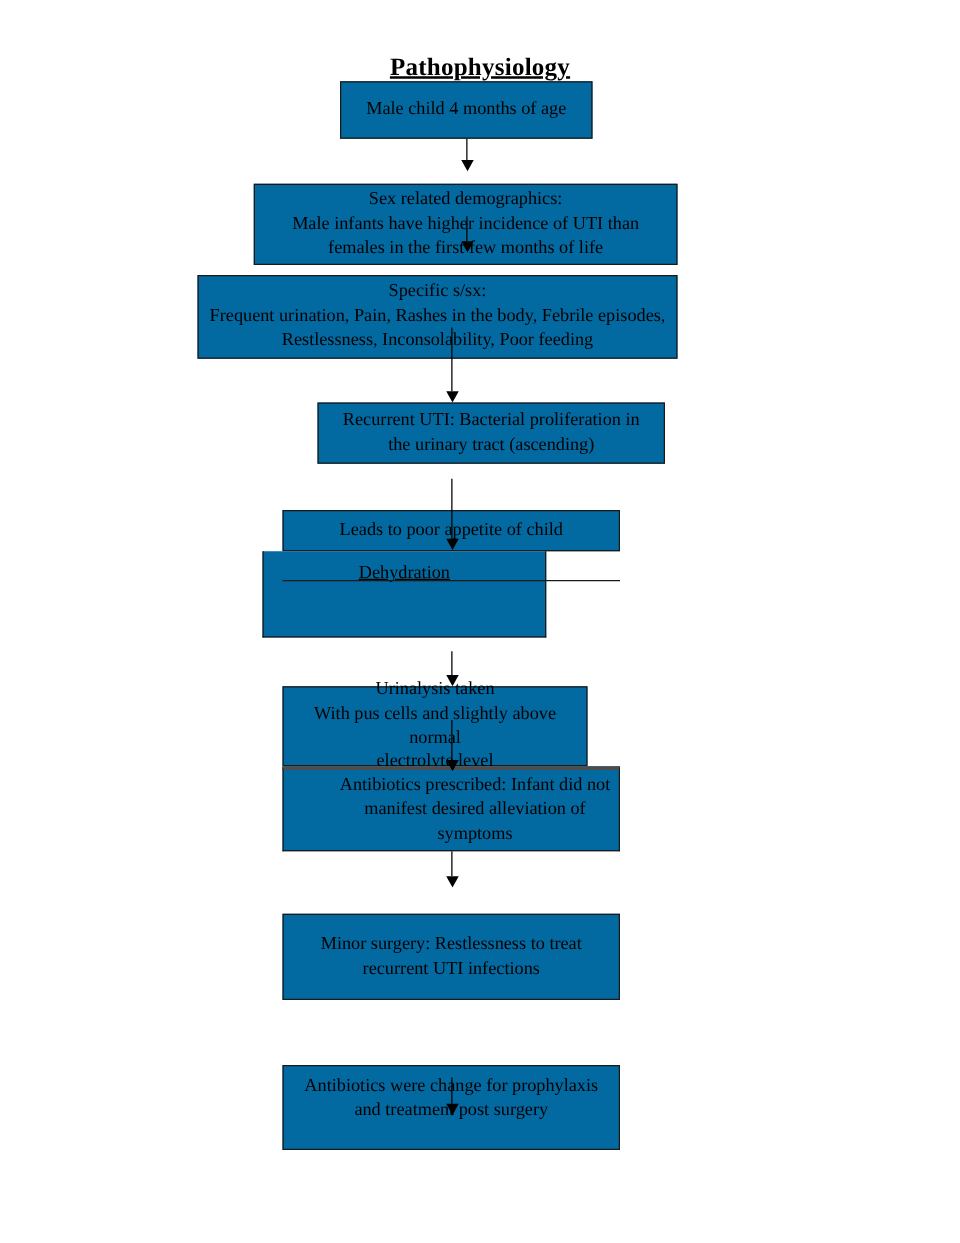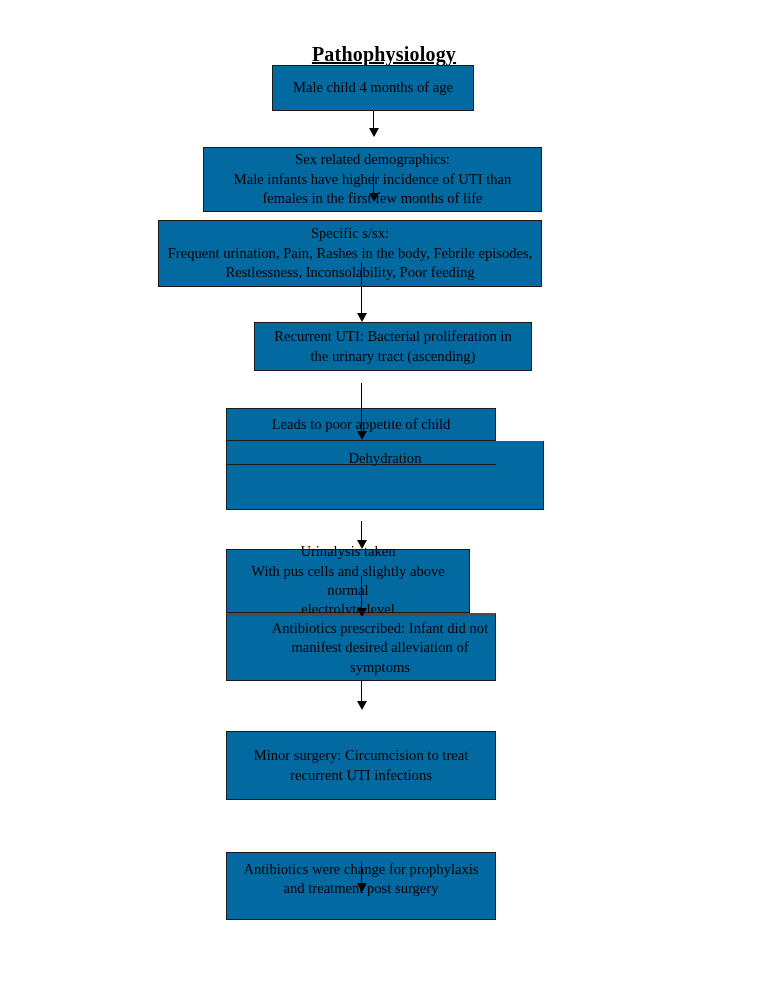--- a/index.html
+++ b/index.html
@@ -139,21 +139,21 @@
 
   <div class="arrow" style="left:356px; top:383px; width:11px; height:57px;">
     <span class="shaft" style="height:48px;"></span>
     <span class="head"></span>
   </div>
 
   <div class="node stack-top" style="left:226px; top:408px; width:270px; height:33px;">
     <span class="txt">Leads to poor appetite of child</span>
   </div>
 
-  <div class="node stack-bottom align-top" style="left:226px; top:441px; width:318px; height:69px; display:block; padding-top:8px;text-decoration:underline;">
+  <div class="node stack-bottom align-top" style="left:210px; top:441px; width:227px; height:69px; display:block; padding-top:8px;text-decoration:underline;">
     <span class="txt" style="display:block; text-align:center;">Dehydration</span>
   </div>
 
   <div class="cross-line" style="left:226px; top:464px; width:270px;"></div>
 
   <div class="arrow" style="left:356px; top:521px; width:11px; height:28px;">
     <span class="shaft" style="height:19px;"></span>
     <span class="head"></span>
   </div>
 
@@ -172,21 +172,21 @@
     <span class="txt">Antibiotics prescribed: Infant did not
 manifest desired alleviation of symptoms</span>
   </div>
 
   <div class="arrow" style="left:356px; top:681px; width:11px; height:29px;">
     <span class="shaft" style="height:20px;"></span>
     <span class="head"></span>
   </div>
 
   <div class="node" style="left:226px; top:731px; width:270px; height:69px;">
-    <span class="txt">Minor surgery: Circumcision to treat
+    <span class="txt">Minor surgery: Restlessness to treat
 recurrent UTI infections</span>
   </div>
 
   <div class="node align-top" style="left:226px; top:829px; width:270px; height:68px;margin-top:23px;">
     <span class="txt">Antibiotics were change for prophylaxis
 and treatment post surgery</span>
   </div>
 
   <div class="arrow" style="left:356px; top:862px; width:11px; height:30px;">
     <span class="shaft" style="height:21px;"></span>

